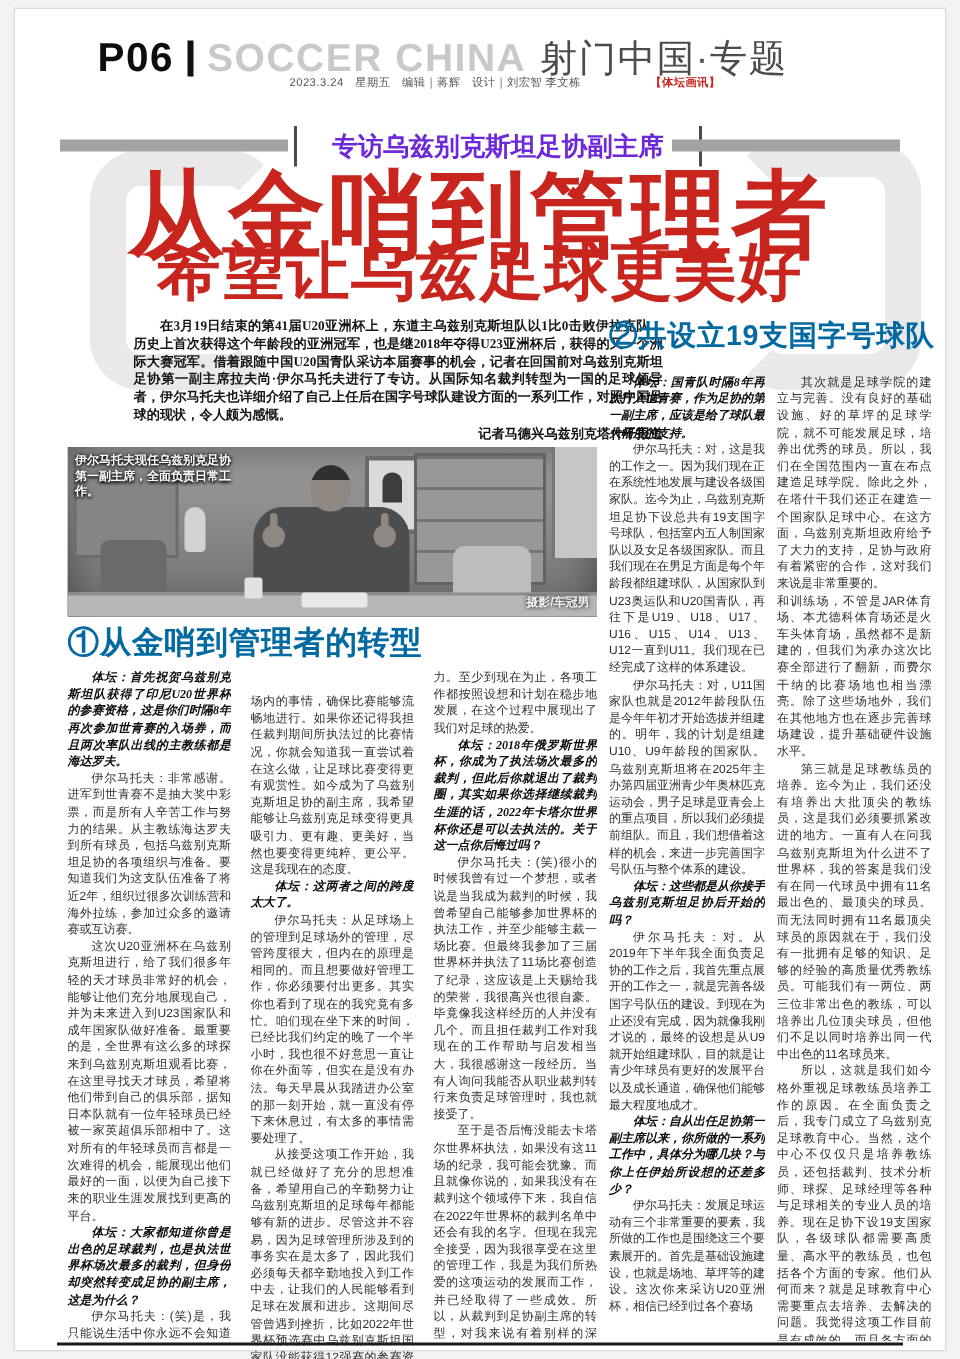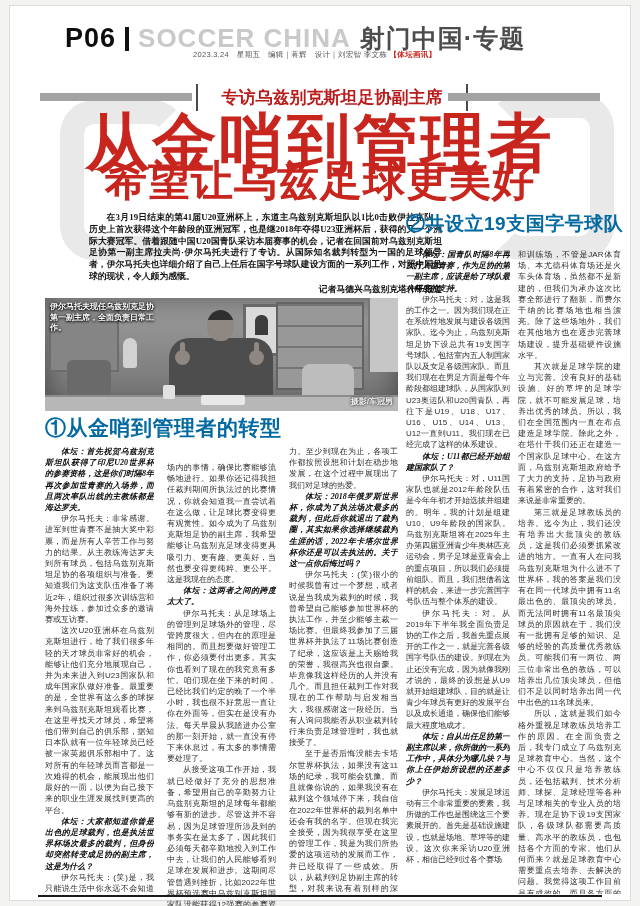--- a/index.html
+++ b/index.html
@@ -5,29 +5,29 @@
   html,body{margin:0;padding:0;background:#f3f3f1;}
   .canvas{position:relative;width:640px;height:906px;background:#f3f3f1;overflow:hidden;
           font-family:"Liberation Sans",sans-serif;}
   .sheet{position:absolute;left:9px;top:5px;right:9px;bottom:5px;background:#ffffff;
          border:1px solid #dcdcdc;}
   
   .masthead{position:absolute;left:55px;top:16px;display:flex;align-items:center;gap:9px;z-index:3;}
   .pno{font-size:27px;font-weight:900;color:#0d0d0d;letter-spacing:1px;}
   .msep{width:4px;height:24px;background:#111;align-self:center;}
   .brand-en{font-size:26px;font-weight:900;color:#c9c9c9;letter-spacing:1px;}
-  .brand-cn{font-size:25px;font-weight:700;color:#4c4c4c;letter-spacing:1px;}
+  .brand-cn{font-size:25px;font-weight:400;color:#4c4c4c;letter-spacing:1px;}
   .meta{position:absolute;left:183px;top:44px;font-size:7.5px;color:#555;letter-spacing:.3px;z-index:3;}
-  .meta .tag{color:#c7251d;font-weight:700;}
+  .meta .tag{color:#c7251d;font-weight:700;margin-left:44px;}
   
   .bar{position:absolute;height:8px;background:#a3a3a3;top:87px;z-index:2;}
   .bar.left{left:30px;width:152px;}
   .bar.right{right:30px;width:152px;}
   .kicker{position:absolute;left:186px;top:78px;width:268px;text-align:center;
-          font-size:17px;font-weight:900;color:#b91c1c;z-index:2;
+          font-size:17px;font-weight:900;color:#6d28d9;z-index:2;
           border-left:2px solid #4a4a4a;border-right:2px solid #4a4a4a;padding:2px 0;}
   
   .decor{position:absolute;z-index:1;opacity:.9;}
   .decor-c{left:50px;top:94px;width:78px;height:112px;border:24px solid #e7e7e7;
            border-right-color:transparent;border-radius:34px;}
   .decor-j{right:16px;top:88px;width:78px;height:118px;border:24px solid #e7e7e7;
            border-left-color:transparent;border-radius:34px;}
   
   .hl{position:absolute;left:0;right:0;text-align:center;font-weight:900;color:#c7251d;z-index:2;
       font-family:"Liberation Sans",sans-serif;}
@@ -157,28 +157,28 @@
         <p class="para a0">力。至少到现在为止，各项工作都按照设想和计划在稳步地发展，在这个过程中展现出了我们对足球的热爱。</p>
         <p class="para q">体坛：2018年俄罗斯世界杯，你成为了执法场次最多的裁判，但此后你就退出了裁判圈，其实如果你选择继续裁判生涯的话，2022年卡塔尔世界杯你还是可以去执法的。关于这一点你后悔过吗？</p>
         <p class="para a">伊尔马托夫：(笑)很小的时候我曾有过一个梦想，或者说是当我成为裁判的时候，我曾希望自己能够参加世界杯的执法工作，并至少能够主裁一场比赛。但最终我参加了三届世界杯并执法了11场比赛创造了纪录，这应该是上天赐给我的荣誉，我很高兴也很自豪。毕竟像我这样经历的人并没有几个。而且担任裁判工作对我现在的工作帮助与启发相当大，我很感谢这一段经历。当有人询问我能否从职业裁判转行来负责足球管理时，我也就接受了。</p>
         <p class="para a">至于是否后悔没能去卡塔尔世界杯执法，如果没有这11场的纪录，我可能会犹豫。而且就像你说的，如果我没有在裁判这个领域停下来，我自信在2022年世界杯的裁判名单中还会有我的名字。但现在我完全接受，因为我很享受在这里的管理工作，我是为我们所热爱的这项运动的发展而工作，并已经取得了一些成效。所以，从裁判到足协副主席的转型，对我来说有着别样的深意。</p>
       </div>
 
     <div class="sec-title sec2-title">②共设立19支国字号球队</div>
     <div class="col c4">
         <p class="para q">体坛：国青队时隔8年再次打入世青赛，作为足协的第一副主席，应该是给了球队最大幅度的支持。</p>
         <p class="para a">伊尔马托夫：对，这是我的工作之一。因为我们现在正在系统性地发展与建设各级国家队。迄今为止，乌兹别克斯坦足协下设总共有19支国字号球队，包括室内五人制国家队以及女足各级国家队。而且我们现在在男足方面是每个年龄段都组建球队，从国家队到U23奥运队和U20国青队，再往下是U19、U18、U17、U16、U15、U14、U13、U12一直到U11。我们现在已经完成了这样的体系建设。</p>
-        <p class="para q">体坛：U11都已经开始组建国家队了？</p>
         <p class="para a">伊尔马托夫：对，U11国家队也就是2012年龄段队伍是今年年初才开始选拔并组建的。明年，我的计划是组建U10、U9年龄段的国家队。乌兹别克斯坦将在2025年主办第四届亚洲青少年奥林匹克运动会，男子足球是亚青会上的重点项目，所以我们必须提前组队。而且，我们想借着这样的机会，来进一步完善国字号队伍与整个体系的建设。</p>
+        <p class="para q">体坛：这些都是从你接手乌兹别克斯坦足协后开始的吗？</p>
         <p class="para a">伊尔马托夫：对。从2019年下半年我全面负责足协的工作之后，我首先重点展开的工作之一，就是完善各级国字号队伍的建设。到现在为止还没有完成，因为就像我刚才说的，最终的设想是从U9就开始组建球队，目的就是让青少年球员有更好的发展平台以及成长通道，确保他们能够最大程度地成才。</p>
         <p class="para q">体坛：自从出任足协第一副主席以来，你所做的一系列工作中，具体分为哪几块？与你上任伊始所设想的还差多少？</p>
         <p class="para a">伊尔马托夫：发展足球运动有三个非常重要的要素，我所做的工作也是围绕这三个要素展开的。首先是基础设施建设，也就是场地、草坪等的建设。这次你来采访U20亚洲杯，相信已经到过各个赛场</p>
       </div>
     <div class="col c5">
+        <p class="para a">其次就是足球学院的建立与完善。没有良好的基础设施、好的草坪的足球学院，就不可能发展足球，培养出优秀的球员。所以，我们在全国范围内一直在布点建造足球学院。除此之外，在塔什干我们还正在建造一个国家队足球中心。在这方面，乌兹别克斯坦政府给予了大力的支持，足协与政府有着紧密的合作，这对我们来说是非常重要的。</p>
         <p class="para a0">和训练场，不管是JAR体育场、本尤德科体育场还是火车头体育场，虽然都不是新建的，但我们为承办这次比赛全部进行了翻新，而费尔干纳的比赛场地也相当漂亮。除了这些场地外，我们在其他地方也在逐步完善球场建设，提升基础硬件设施水平。</p>
-        <p class="para a">其次就是足球学院的建立与完善。没有良好的基础设施、好的草坪的足球学院，就不可能发展足球，培养出优秀的球员。所以，我们在全国范围内一直在布点建造足球学院。除此之外，在塔什干我们还正在建造一个国家队足球中心。在这方面，乌兹别克斯坦政府给予了大力的支持，足协与政府有着紧密的合作，这对我们来说是非常重要的。</p>
         <p class="para a">第三就是足球教练员的培养。迄今为止，我们还没有培养出大批顶尖的教练员，这是我们必须要抓紧改进的地方。一直有人在问我乌兹别克斯坦为什么进不了世界杯，我的答案是我们没有在同一代球员中拥有11名最出色的、最顶尖的球员。而无法同时拥有11名最顶尖球员的原因就在于，我们没有一批拥有足够的知识、足够的经验的高质量优秀教练员。可能我们有一两位、两三位非常出色的教练，可以培养出几位顶尖球员，但他们不足以同时培养出同一代中出色的11名球员来。</p>
         <p class="para a">所以，这就是我们如今格外重视足球教练员培养工作的原因。在全面负责之后，我专门成立了乌兹别克足球教育中心。当然，这个中心不仅仅只是培养教练员，还包括裁判、技术分析师、球探、足球经理等各种与足球相关的专业人员的培养。现在足协下设19支国家队，各级球队都需要高质量、高水平的教练员，也包括各个方面的专家。他们从何而来？就是足球教育中心需要重点去培养、去解决的问题。我觉得这项工作目前是有成效的，而且各方面的举措配套同步展开，运营也是流畅的。</p>
       </div>
 
     <div class="bottom-rule"></div>
   </div>
 </div>
 
 </body></html>

